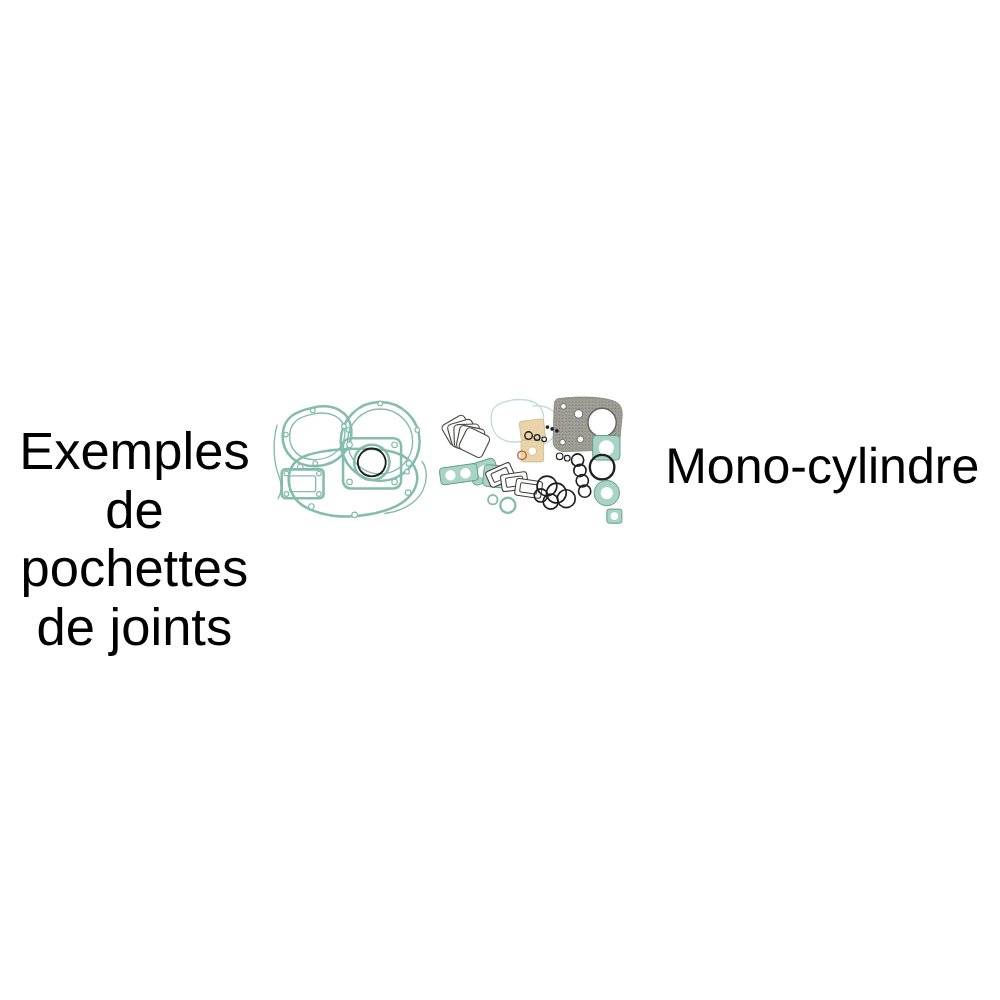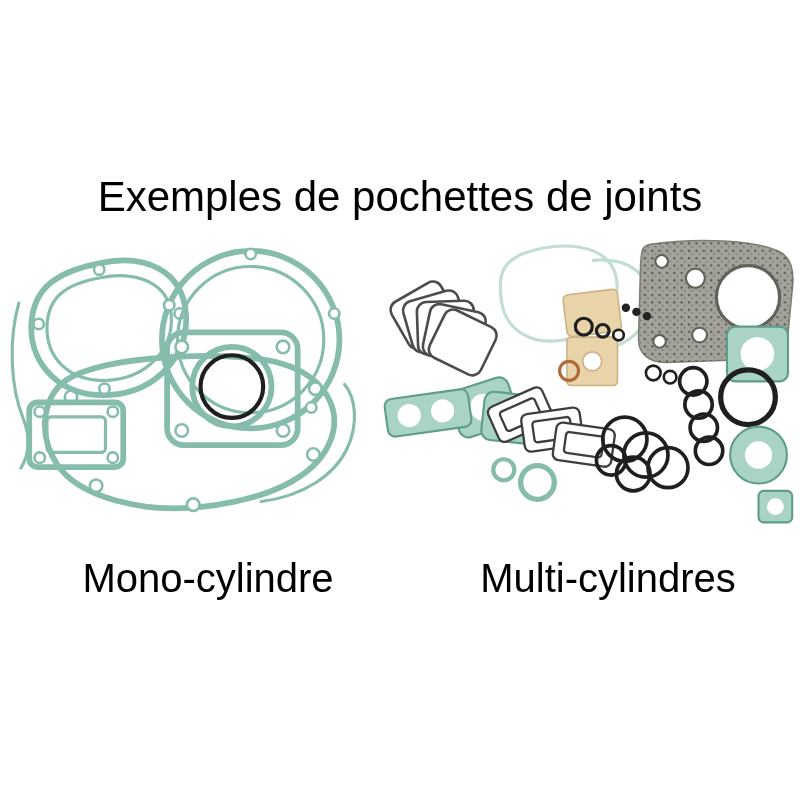--- a/index.html
+++ b/index.html
@@ -12,21 +12,21 @@
     --text:#000000;
     --background:#ffffff;
   }
   html,body{margin:0;padding:0;}
   body{
     width:800px;height:800px;overflow:hidden;
     background:var(--background);
     font-family:"Liberation Sans", sans-serif;
     color:var(--text);
   }
-  .page{width:800px;height:724px;display:flex;flex-direction:column;align-items:center;margin-top:35px;}
+  .page{width:800px;height:724px;display:flex;flex-direction:row;align-items:center;}
   .title{
     margin:138px 0 0 0;
     font-size:42px;font-weight:400;line-height:1.12;
     text-align:center;letter-spacing:0px;
   }
   .title span{display:block;}
   .illustrations{
     width:100%;height:300px;margin-top:14px;
     display:flex;align-items:center;
   }
@@ -225,16 +225,15 @@
           <circle class="tealring" cx="152" cy="236" r="16"></circle>
           <circle class="tealring-sm" cx="120" cy="224" r="10"></circle>
         </g>
       </svg>
     </figure>
 
   </div>
 
   <div class="captions">
     <div class="caption">Mono-cylindre</div>
-    <div class="caption">Multi-cylindres</div>
   </div>
 
 </div>
 
 </body></html>

